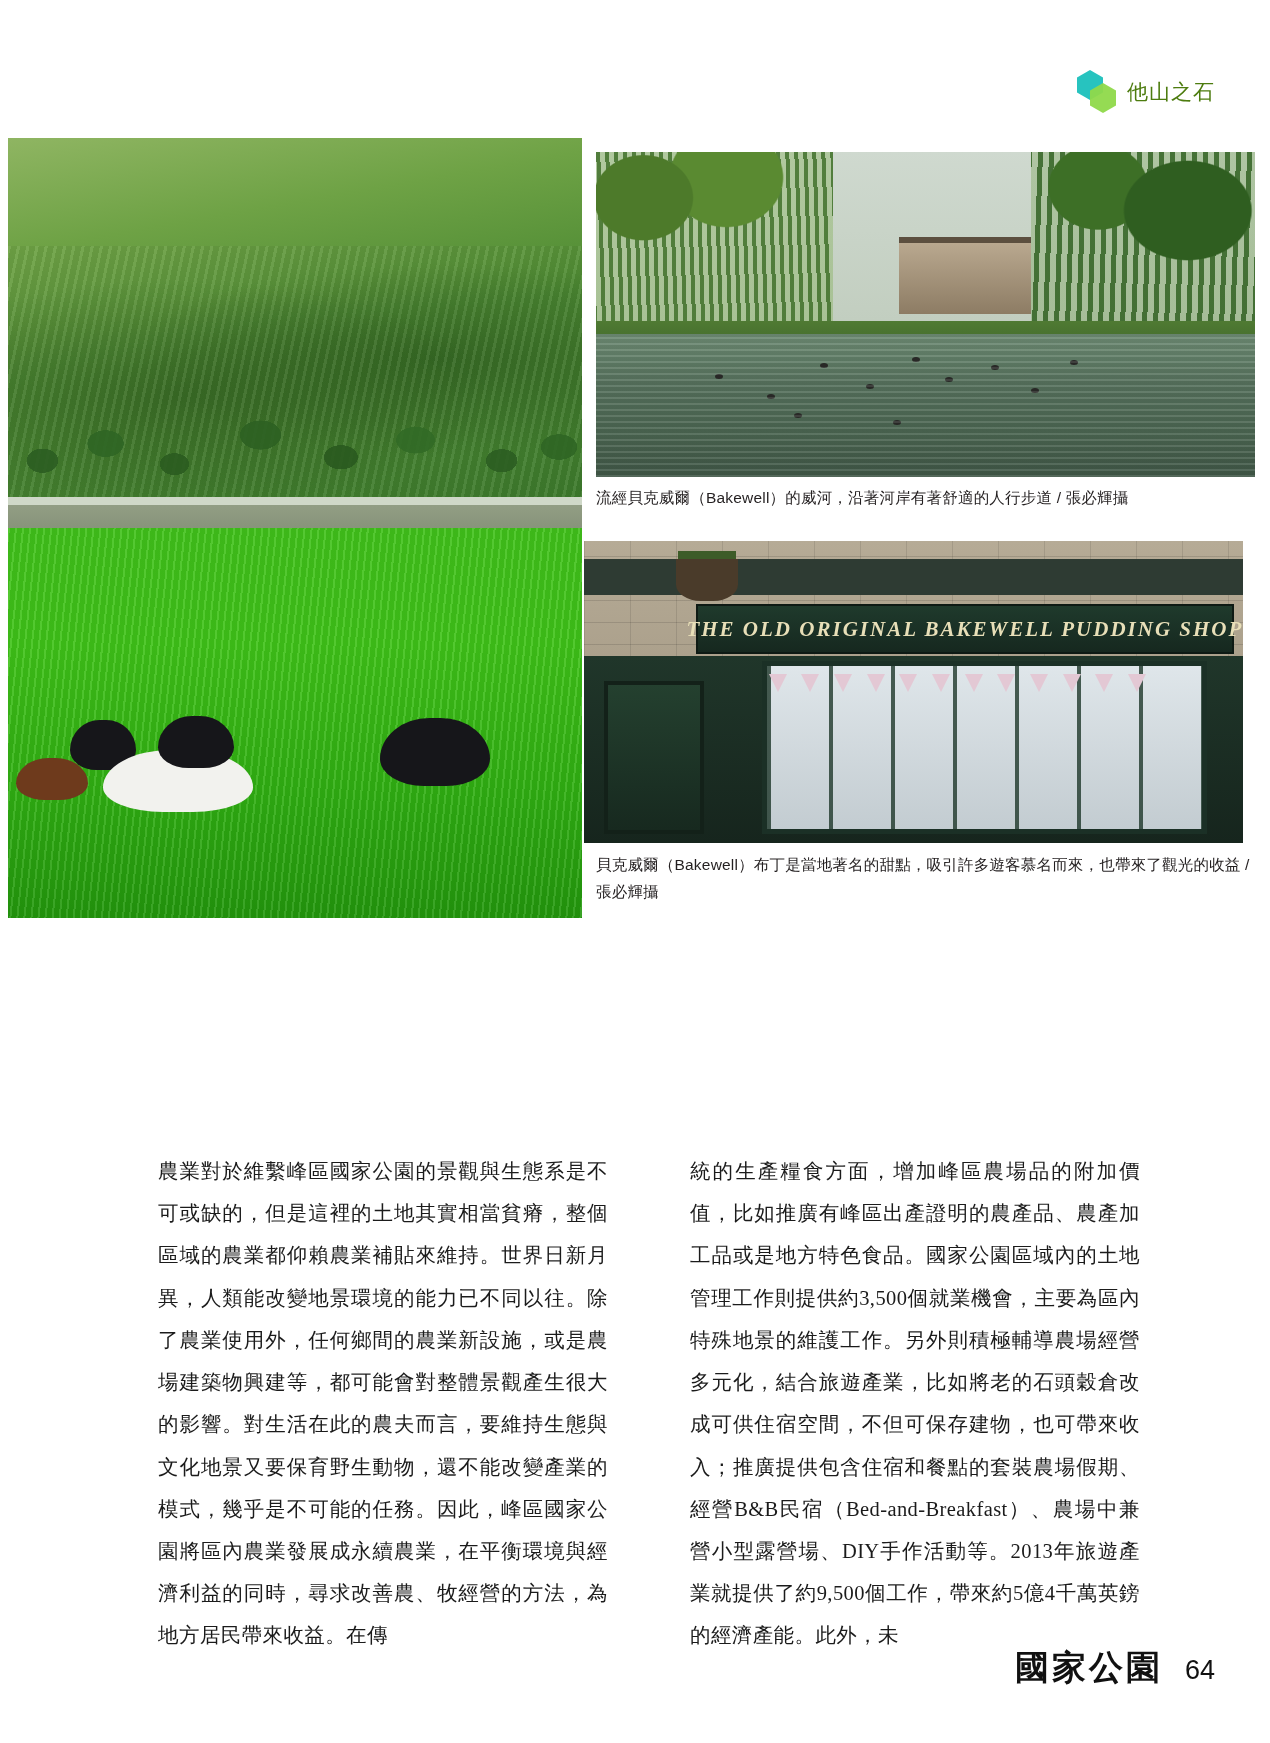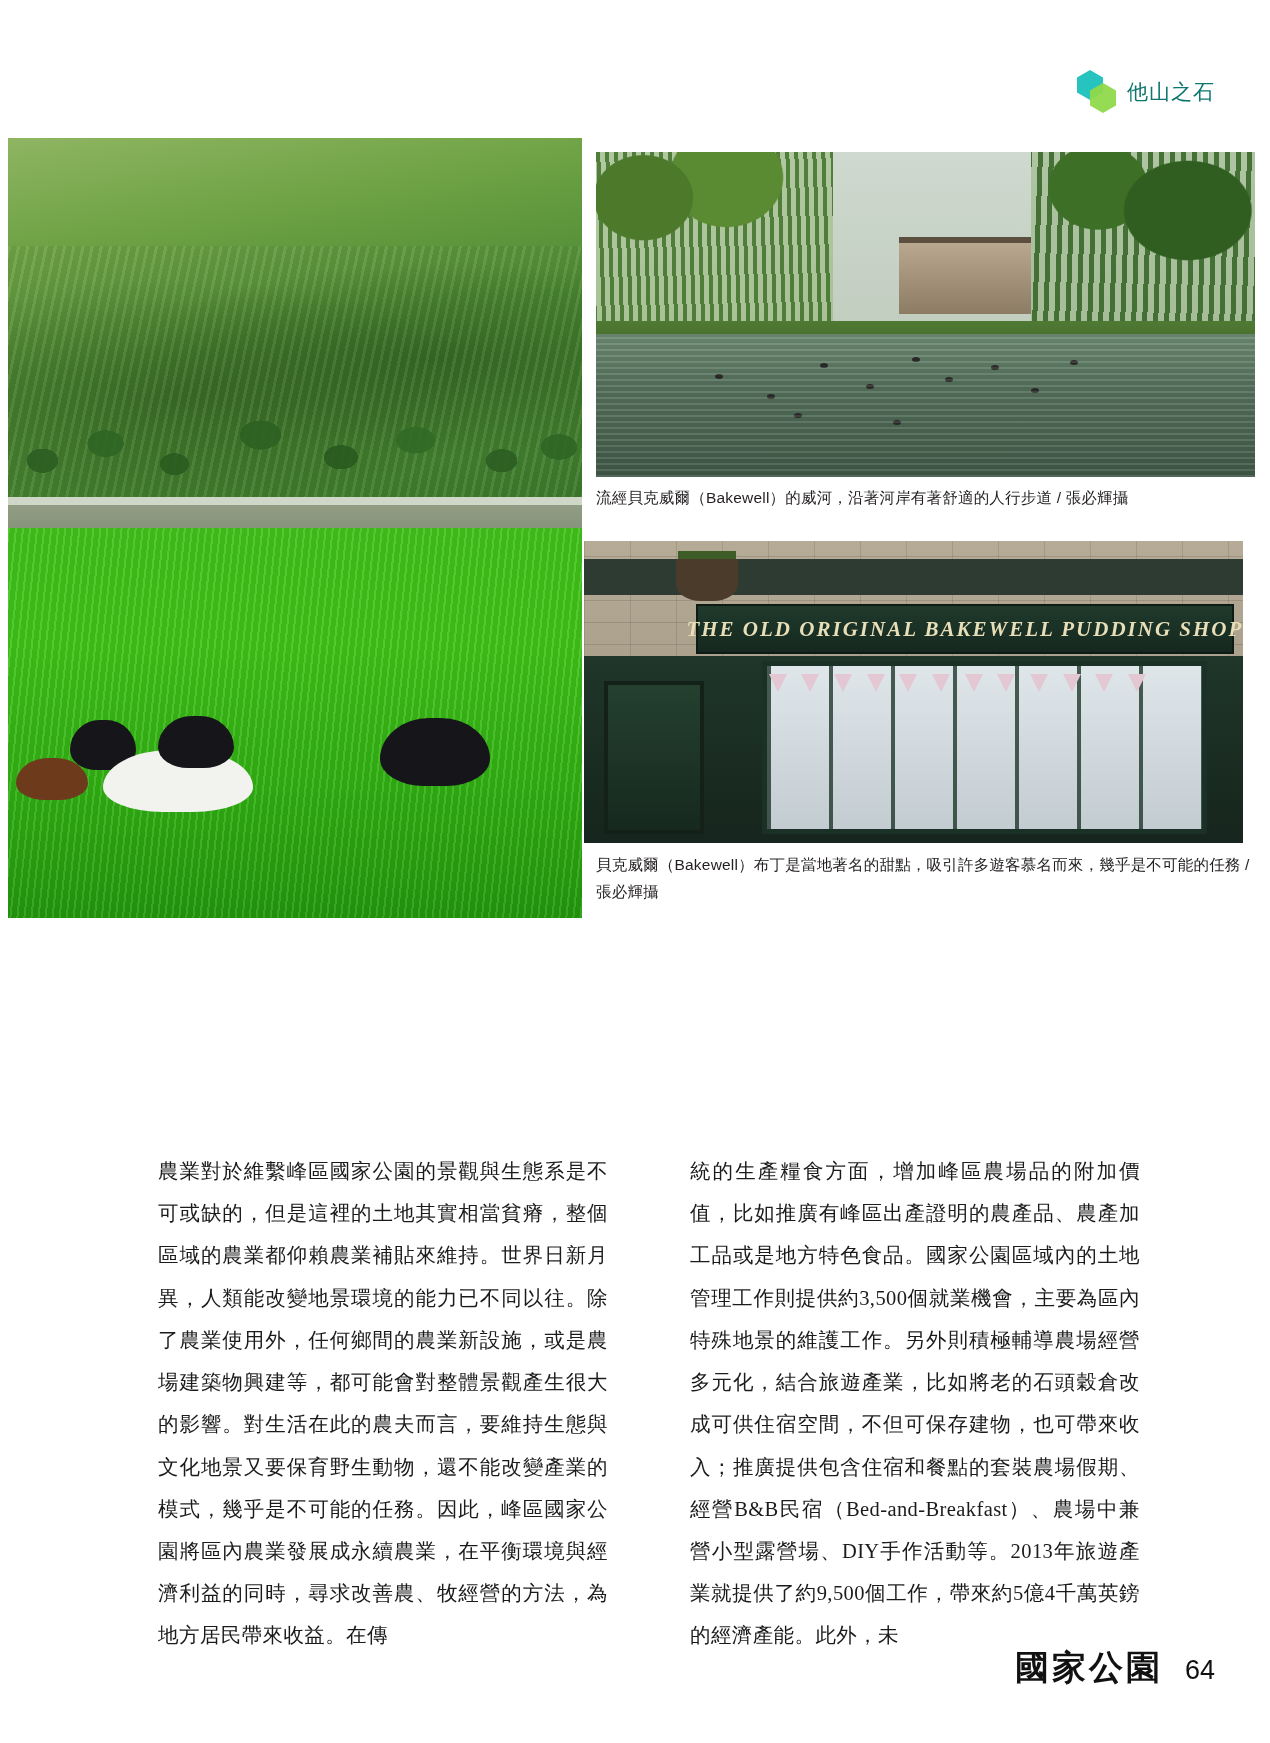--- a/index.html
+++ b/index.html
@@ -34,21 +34,21 @@
     width: 26px;
     height: 30px;
     background: #2fc6c6;
     clip-path: polygon(50% 0%, 100% 25%, 100% 75%, 50% 100%, 0% 75%, 0% 25%);
   }
   .hex-mark .hx1 { left: 0; top: 0; background: #27c3bf; }
   .hex-mark .hx2 { left: 13px; top: 13px; background: #8fd94a; opacity: .95; }
   .section-tag-label {
     font-family: "Liberation Sans", sans-serif;
     font-size: 21px;
-    color: #0f766e;
+    color: #4d7c0f;
     letter-spacing: 1px;
   }
 
   
   .photo {
     position: absolute;
     overflow: hidden;
     background: #cfd8c8;
   }
 
@@ -348,21 +348,21 @@
     <i style="left:32%"></i>
       <i style="left:40%"></i>
       <i style="left:48%"></i>
       <i style="left:56%"></i>
     <i style="left:64%"></i>
       <i style="left:72%"></i>
       <i style="left:80%"></i>
       <i style="left:88%"></i>
   </div>
 </div>
-<div class="caption" id="caption-shop">貝克威爾（Bakewell）布丁是當地著名的甜點，吸引許多遊客慕名而來，幾乎是不可能的任務 / 張必輝攝</div>
+<div class="caption" id="caption-shop">貝克威爾（Bakewell）布丁是當地著名的甜點，吸引許多遊客慕名而來，也帶來了觀光的收益 / 張必輝攝</div>
 
 <div class="body-col" id="col-left">農業對於維繫峰區國家公園的景觀與生態系是不可或缺的，但是這裡的土地其實相當貧瘠，整個區域的農業都仰賴農業補貼來維持。世界日新月異，人類能改變地景環境的能力已不同以往。除了農業使用外，任何鄉間的農業新設施，或是農場建築物興建等，都可能會對整體景觀產生很大的影響。對生活在此的農夫而言，要維持生態與文化地景又要保育野生動物，還不能改變產業的模式，幾乎是不可能的任務。因此，峰區國家公園將區內農業發展成永續農業，在平衡環境與經濟利益的同時，尋求改善農、牧經營的方法，為地方居民帶來收益。在傳</div>
 <div class="body-col" id="col-right">統的生產糧食方面，增加峰區農場品的附加價值，比如推廣有峰區出產證明的農產品、農產加工品或是地方特色食品。國家公園區域內的土地管理工作則提供約3,500個就業機會，主要為區內特殊地景的維護工作。另外則積極輔導農場經營多元化，結合旅遊產業，比如將老的石頭穀倉改成可供住宿空間，不但可保存建物，也可帶來收入；推廣提供包含住宿和餐點的套裝農場假期、經營B&amp;B民宿（Bed-and-Breakfast）、農場中兼營小型露營場、DIY手作活動等。2013年旅遊產業就提供了約9,500個工作，帶來約5億4千萬英鎊的經濟產能。此外，未</div>
 
 <div class="footer">
   <div class="footer-logo">國家公園</div>
   <div class="footer-page">64</div>
 </div>
 
 </body></html>

